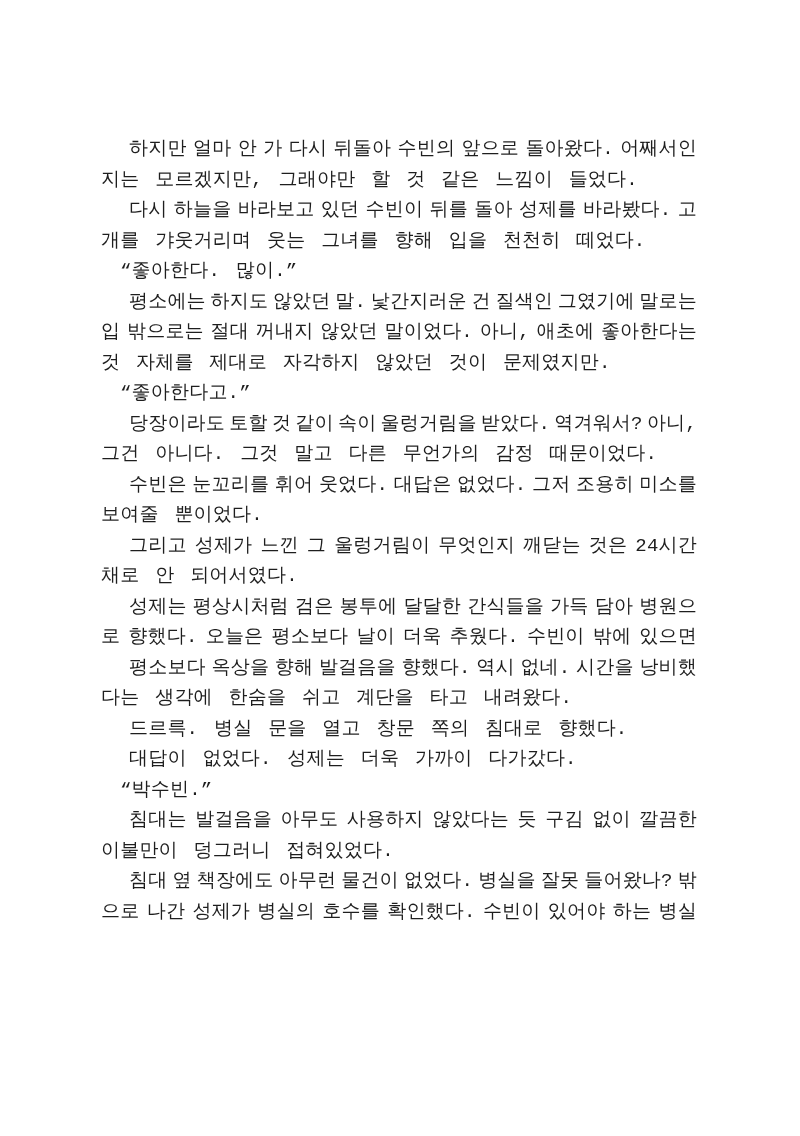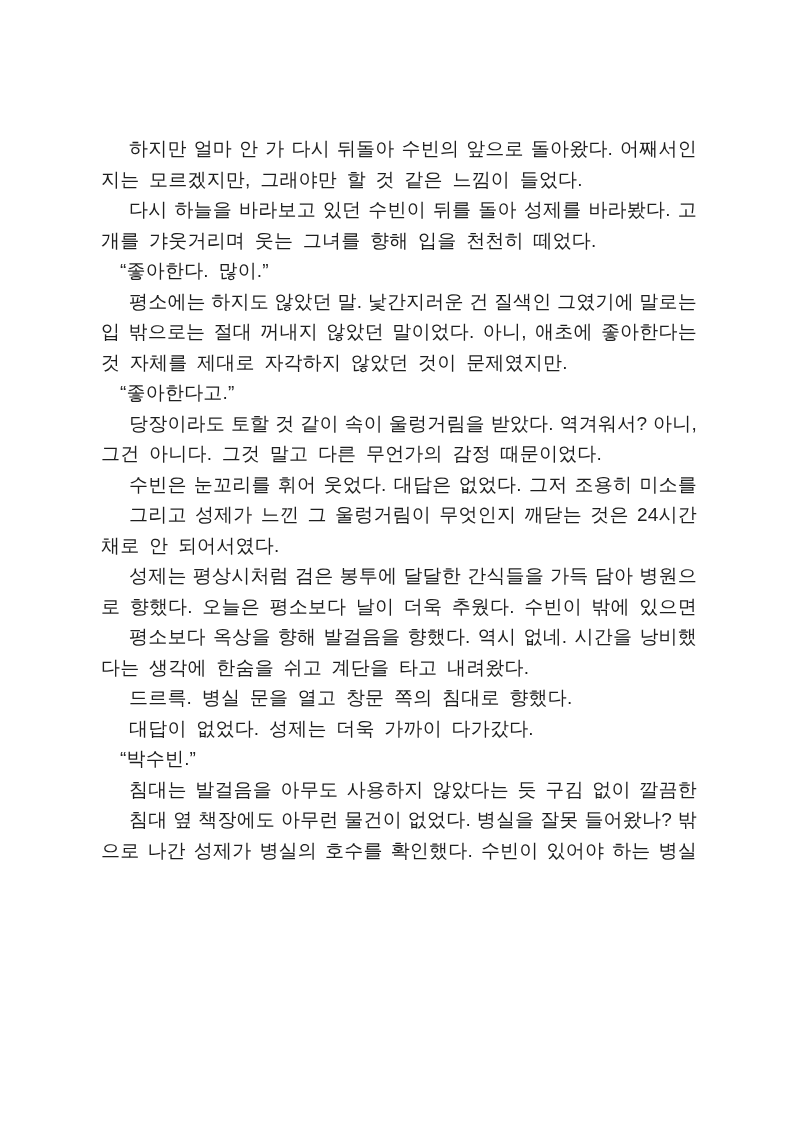--- a/index.html
+++ b/index.html
@@ -7,21 +7,21 @@
     margin: 0;
     padding: 0;
     background: #ffffff;
   }
   .page {
     position: relative;
     width: 800px;
     height: 1136px;
     background: #ffffff;
     overflow: hidden;
-    font-family: Liberation Sans, sans-serif;
+    font-family: Liberation Mono, monospace;
   }
   .text-column {
     position: absolute;
     left: 101px;
     top: 134px;
     width: 596px;
     overflow: hidden;
   }
   .line {
     height: 30.5px;
@@ -115,20 +115,21 @@
         <span>수빈은</span>
         <span>눈꼬리를</span>
         <span>휘어</span>
         <span>웃었다.</span>
         <span>대답은</span>
         <span>없었다.</span>
         <span>그저</span>
         <span>조용히</span>
         <span>미소를</span>
       </div>
+      <div class="line">보여줄 뿐이었다.</div>
       <div class="line j ip">
         <span>그리고</span>
         <span>성제가</span>
         <span>느낀</span>
         <span>그</span>
         <span>울렁거림이</span>
         <span>무엇인지</span>
         <span>깨닫는</span>
         <span>것은</span>
         <span>24시간</span>
@@ -176,20 +177,21 @@
         <span>침대는</span>
         <span>발걸음을</span>
         <span>아무도</span>
         <span>사용하지</span>
         <span>않았다는</span>
         <span>듯</span>
         <span>구김</span>
         <span>없이</span>
         <span>깔끔한</span>
       </div>
+      <div class="line">이불만이 덩그러니 접혀있었다.</div>
       <div class="line j ip">
         <span>침대</span>
         <span>옆</span>
         <span>책장에도</span>
         <span>아무런</span>
         <span>물건이</span>
         <span>없었다.</span>
         <span>병실을</span>
         <span>잘못</span>
         <span>들어왔나?</span>

